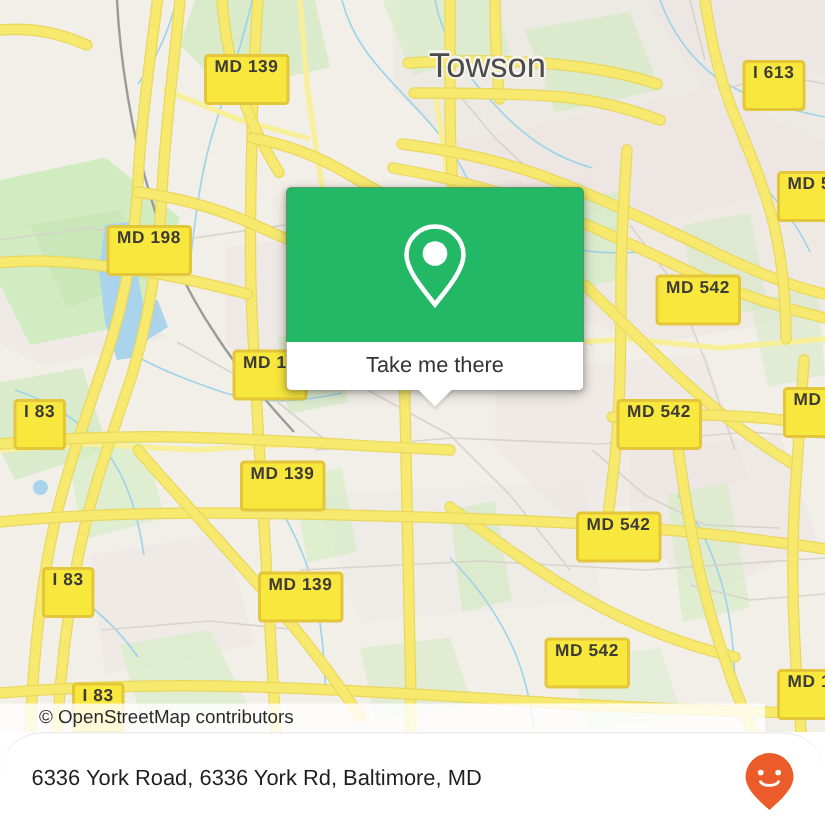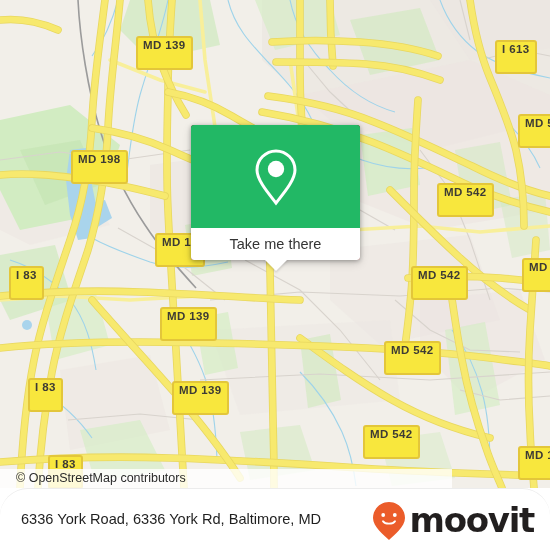--- a/index.html
+++ b/index.html
@@ -60,21 +60,21 @@
     text-shadow:
       -1.4px 0 #f6f4ef, 1.4px 0 #f6f4ef, 0 -1.4px #f6f4ef, 0 1.4px #f6f4ef,
       -1px -1px #f6f4ef, 1px -1px #f6f4ef, -1px 1px #f6f4ef, 1px 1px #f6f4ef;
   }
 
   
   #popup {
     position: absolute;
     left: 191px;
     top: 125px;
-    width: 169px;
+    width: 198px;
     border-radius: 3px;
     box-shadow: 0 1px 4px rgba(0,0,0,0.30), 0 3px 10px rgba(0,0,0,0.16);
     background: #7f1d1d;
   }
   #popup-green {
     height: 103px;
     background: #22b865;
     border-radius: 3px 3px 0 0;
     display: flex;
     align-items: center;
@@ -103,28 +103,28 @@
     border-right: 12px solid transparent;
     border-top: 12px solid #ffffff;
     filter: drop-shadow(0 2px 1px rgba(0,0,0,0.12));
   }
 
   
   #attribution {
     position: absolute;
     left: 0;
     top: 469px;
-    width: 452px;
+    width: 510px;
     height: 19px;
     background: rgba(255,255,255,0.80);
     color: #2b2b2b;
     font-size: 12.5px;
     font-family: "Liberation Sans", sans-serif;
     line-height: 19px;
-    padding-left: 16px;
+    padding-left: 26px;
     box-sizing: border-box;
     white-space: nowrap;
   }
 
   
   #footer {
     position: absolute;
     left: 0;
     top: 488px;
     width: 550px;
@@ -323,20 +323,21 @@
       <path class="mjo" d="M408,278 C440,276 470,276 500,278 C524,280 540,282 550,284"></path>
       <path class="mj" d="M408,278 C440,276 470,276 500,278 C524,280 540,282 550,284"></path>
 
       <path class="mjo" d="M168,92 C190,96 212,104 232,116 C252,128 266,134 268,138"></path>
       <path class="mj" d="M168,92 C190,96 212,104 232,116 C252,128 266,134 268,138"></path>
 
       <path class="mjo" d="M0,20 C20,18 40,22 58,30"></path>
       <path class="mj" d="M0,20 C20,18 40,22 58,30"></path>
     </svg>
 
+    <div class="city-label" style="left:286px; top:30px;">Towson</div>
 
     <div class="shield" style="left:136px; top:36px;">MD 139</div>
     <div class="shield" style="left:495px; top:40px;">I 613</div>
     <div class="shield" style="left:518px; top:114px;">MD 5</div>
     <div class="shield" style="left:71px;  top:150px;">MD 198</div>
     <div class="shield" style="left:437px; top:183px;">MD 542</div>
     <div class="shield" style="left:155px; top:233px;">MD 13</div>
     <div class="shield" style="left:411px; top:266px;">MD 542</div>
     <div class="shield" style="left:522px; top:258px;">MD 4</div>
     <div class="shield" style="left:9px;   top:266px;">I 83</div>
@@ -366,17 +367,16 @@
     <div id="footer-address">
       <div>6336 York Road, 6336 York Rd, Baltimore, MD</div>
     </div>
     <div id="footer-logo">
       <svg width="34" height="40" viewBox="0 0 34 40" style="margin-right:4px; margin-top:2px;">
         <path d="M17 1 C8.2 1 1 8.2 1 17 C1 25.6 12 34.5 17 39 C22 34.5 33 25.6 33 17 C33 8.2 25.8 1 17 1 Z" fill="#eb5c2a"></path>
         <circle cx="11.2" cy="14" r="1.9" fill="#ffffff"></circle>
         <circle cx="22.8" cy="14" r="1.9" fill="#ffffff"></circle>
         <path d="M11 20.2 C13 23.4 21 23.4 23 20.2" fill="none" stroke="#ffffff" stroke-width="1.9" stroke-linecap="round"></path>
       </svg>
-      <div id="footer-logo-text">moovit</div>
     </div>
   </div>
 
 </div>
 
 </body></html>

